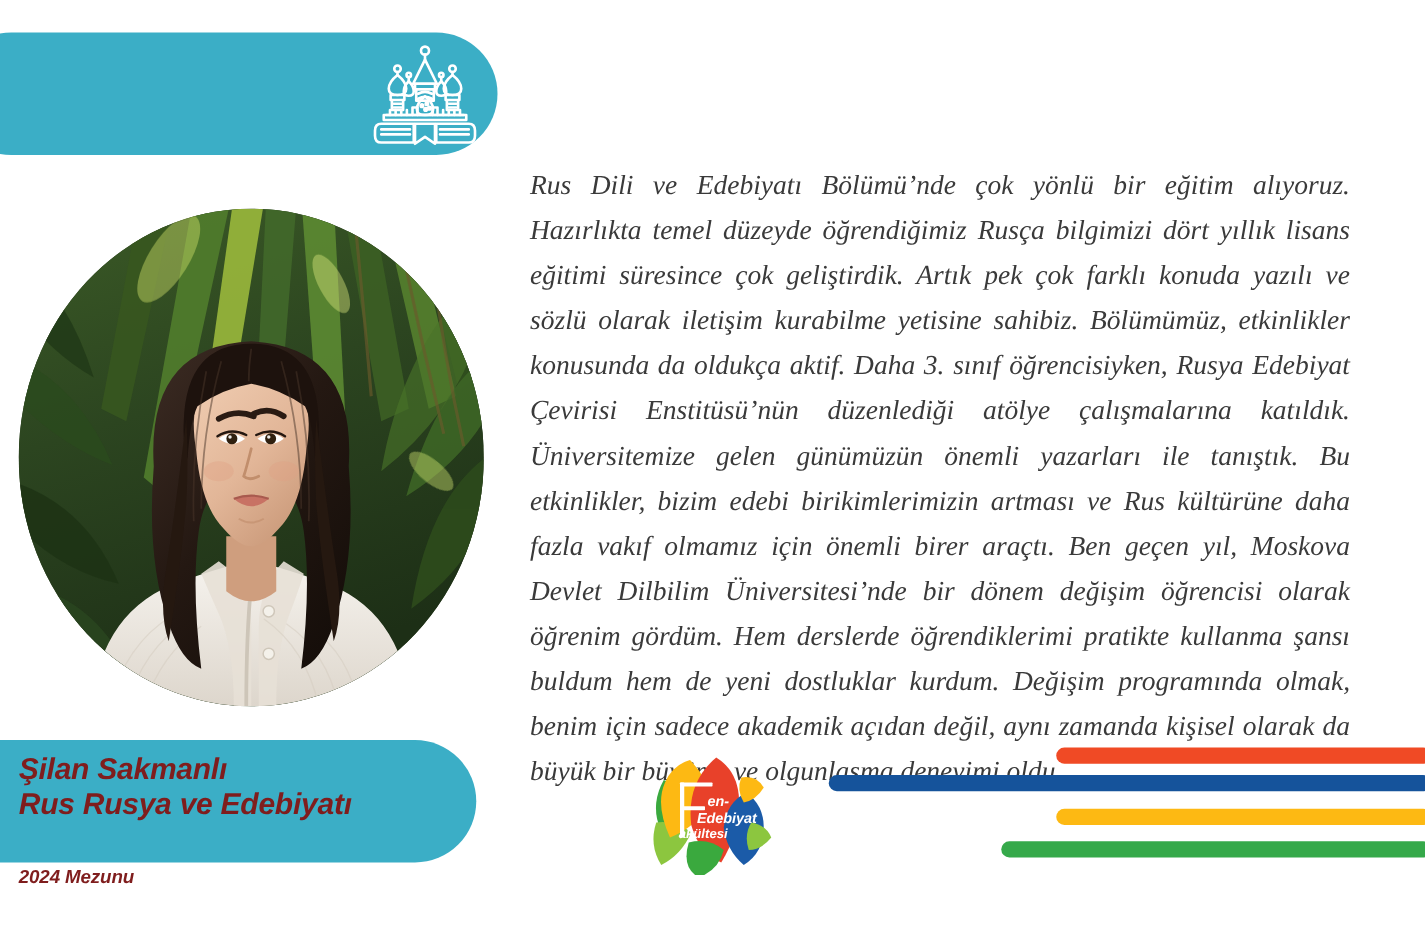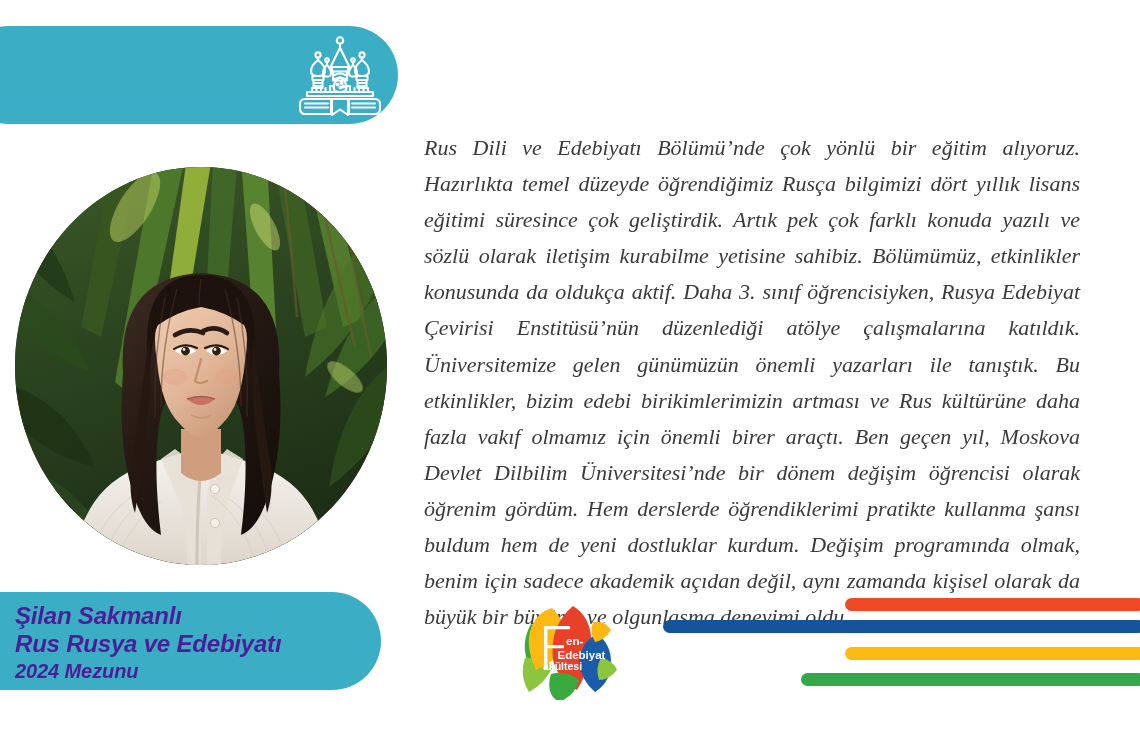--- a/index.html
+++ b/index.html
@@ -59,43 +59,44 @@
     width: 441px;
     height: 98px;
     background: #3BAEC6;
     border-radius: 49px;
   }
   .name-banner-inner {
     position: absolute;
     left: 75px;
     top: 10px;
     right: 16px;
-    color: #4c1d95;
+    color: #7f1d1d;
     font-style: italic;
   }
   .name-line-1 {
     font-size: 24px;
     font-weight: bold;
     line-height: 27px;
     letter-spacing: -0.2px;
     white-space: nowrap;
   }
   .name-line-2 {
     font-size: 24px;
     font-weight: bold;
     line-height: 29px;
     letter-spacing: -0.2px;
     white-space: nowrap;
   }
   .name-line-3 {
-    font-size: 20px;
+    font-size: 15px;
     font-weight: bold;
     line-height: 26px;
     letter-spacing: -0.1px;
     white-space: nowrap;
+    margin-top: 31px;
   }
 
   
   .testimonial {
     position: absolute;
     left: 424px;
     top: 130px;
     width: 656px;
     font-family: "Liberation Serif", "DejaVu Serif", serif;
     font-style: italic;
@@ -106,20 +107,21 @@
     text-justify: inter-word;
   }
 
   
   .faculty-logo {
     position: absolute;
     left: 513px;
     top: 600px;
     width: 112px;
     height: 100px;
+    font-style: italic;
   }
   .faculty-logo svg { display: block; width: 100%; height: 100%; }
 
   
   .bar {
     position: absolute;
     height: 13px;
     border-radius: 7px;
   }
   .bar-red    { left: 845px; top: 598px;  width: 300px; background: #F04A25; }

